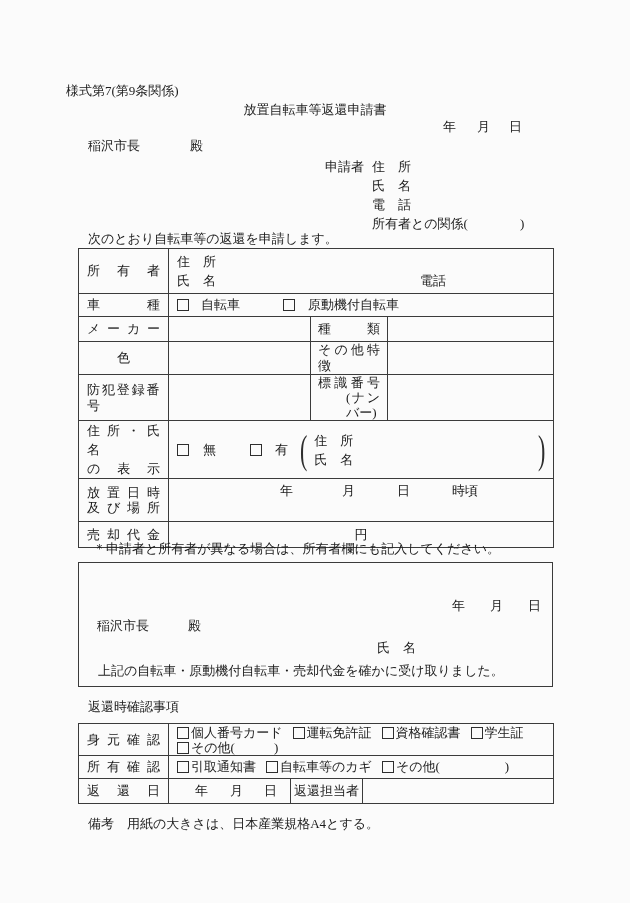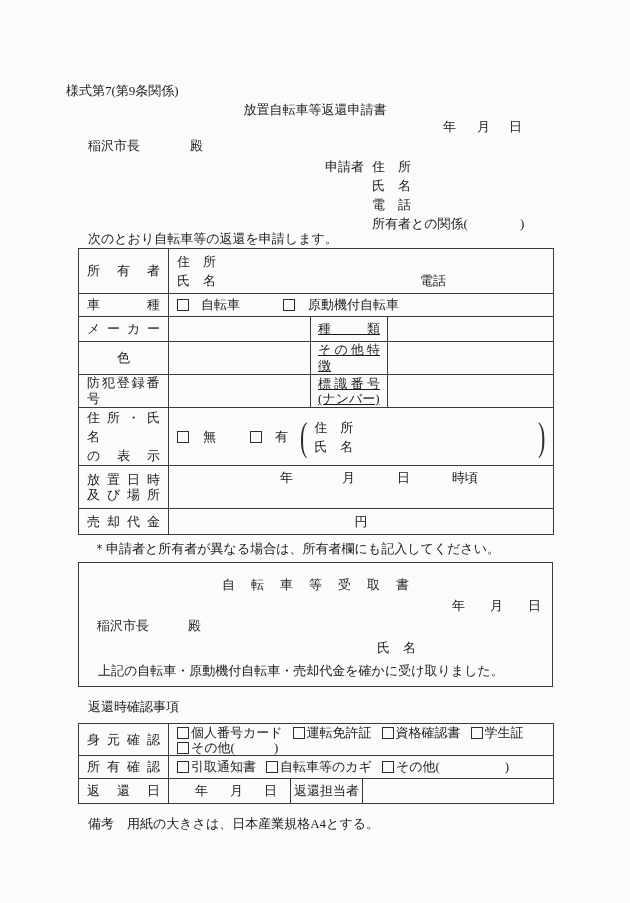--- a/index.html
+++ b/index.html
@@ -9,21 +9,21 @@
     font-family:"Liberation Serif","DejaVu Serif",serif;
     font-size:13px; color:#1b1b1b; line-height:16px;padding-left:8px;
   }
   .abs { position:absolute; }
 
   
   table { border-collapse:collapse; table-layout:fixed; }
   td { border:1px solid #3b3b3b; font-size:13px; padding:0; vertical-align:middle; overflow:hidden; }
 
   .lab   { text-align:justify; text-align-last:justify; padding:0 8px; }
-  .lab2  { text-align:justify; text-align-last:justify; padding:0 7px;text-decoration:underline; }
+  .lab2  { text-align:justify; text-align-last:justify; padding:0 7px; }
   .lab .lline, .lab2 .lline { text-align:justify; text-align-last:justify; line-height:15px; }
   .center { text-align:center; text-align-last:center; }
   .val { padding-left:8px; }
 
   
   .cb {
     display:inline-block; width:10px; height:10px;
     border:1px solid #2e2e2e; background:#fbfbfb;
     flex:0 0 auto; vertical-align:-1px;
   }
@@ -117,21 +117,21 @@
       <td class="lab center">色</td>
       <td class="val"></td>
       <td class="lab2">その他特徴</td>
       <td class="val"></td>
     </tr>
     <tr style="height:32px;">
       <td class="lab" style="letter-spacing:0.5px;">防犯登録番号</td>
       <td class="val"></td>
       <td class="lab2">
         <div class="lline">標 識 番 号</div>
-        <div class="lline" style="text-align-last:left;">(ナンバー)</div>
+        <div class="lline" style="text-align-last:left;margin-left:28px;">(ナンバー)</div>
       </td>
       <td class="val"></td>
     </tr>
     <tr style="height:43px;">
       <td class="lab">
         <div class="lline" style="line-height:19px;">住 所 ・ 氏 名</div>
         <div class="lline" style="line-height:19px;">の 表 示</div>
       </td>
       <td colspan="3" class="val">
         <div class="flexrow" style="height:42px;">
@@ -161,21 +161,20 @@
     <tr style="height:26px;">
       <td class="lab">売 却 代 金</td>
       <td colspan="3" style="text-align:center;">円</td>
     </tr>
   </tbody>
     </table>
 
   <div class="abs" style="left:93px; top:541px;">＊申請者と所有者が異なる場合は、所有者欄にも記入してください。</div>
 
   <div class="abs receipt-box" style="left:78px; top:562px; width:473px; height:123px;">
-    <div class="abs receipt-title" style="left:0; top:14px;">自転車等受取書</div>
     <div class="abs" style="left:373px; top:35px; white-space:nowrap;">
       <span>年</span><span class="ib" style="margin-left:25px;">月</span><span class="ib" style="margin-left:25px;">日</span>
     </div>
     <div class="abs" style="left:18px; top:55px; white-space:nowrap;">
       <span>稲沢市長</span><span class="ib" style="margin-left:39px;">殿</span>
     </div>
     <div class="abs" style="left:298px; top:77px;">氏　名</div>
     <div class="abs" style="left:19px; top:100px;">上記の自転車・原動機付自転車・売却代金を確かに受け取りました。</div>
   </div>
 

